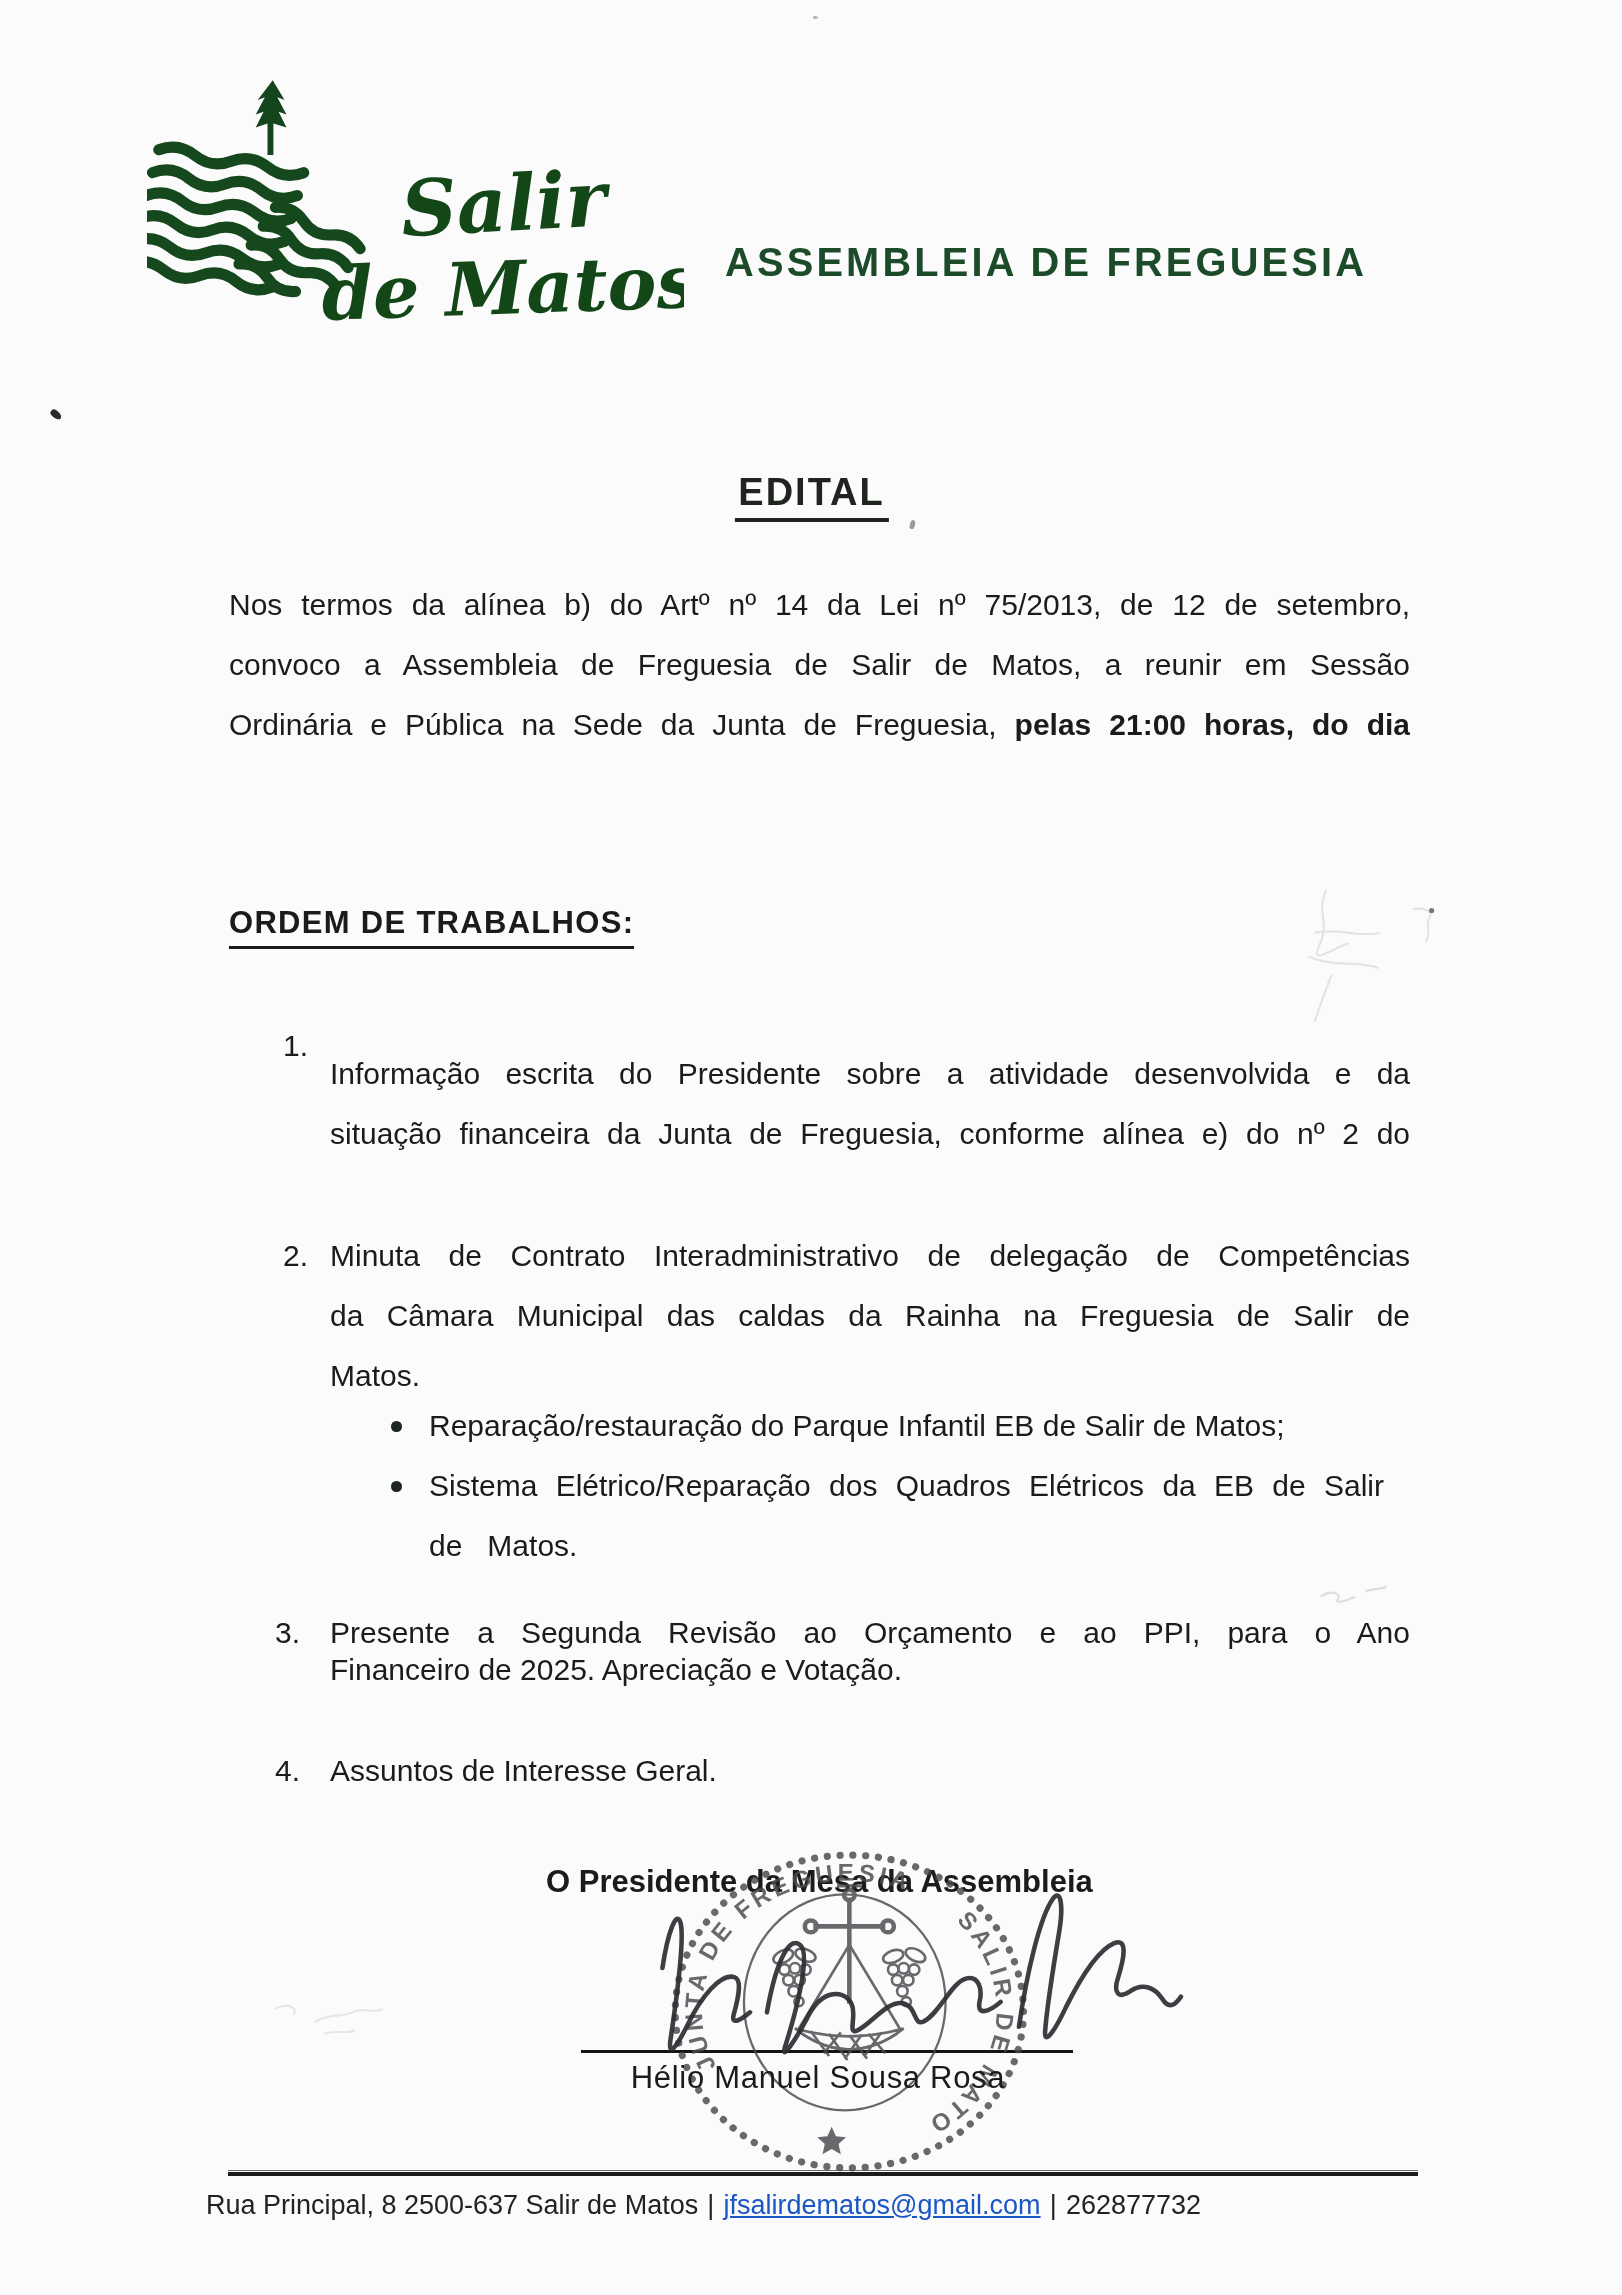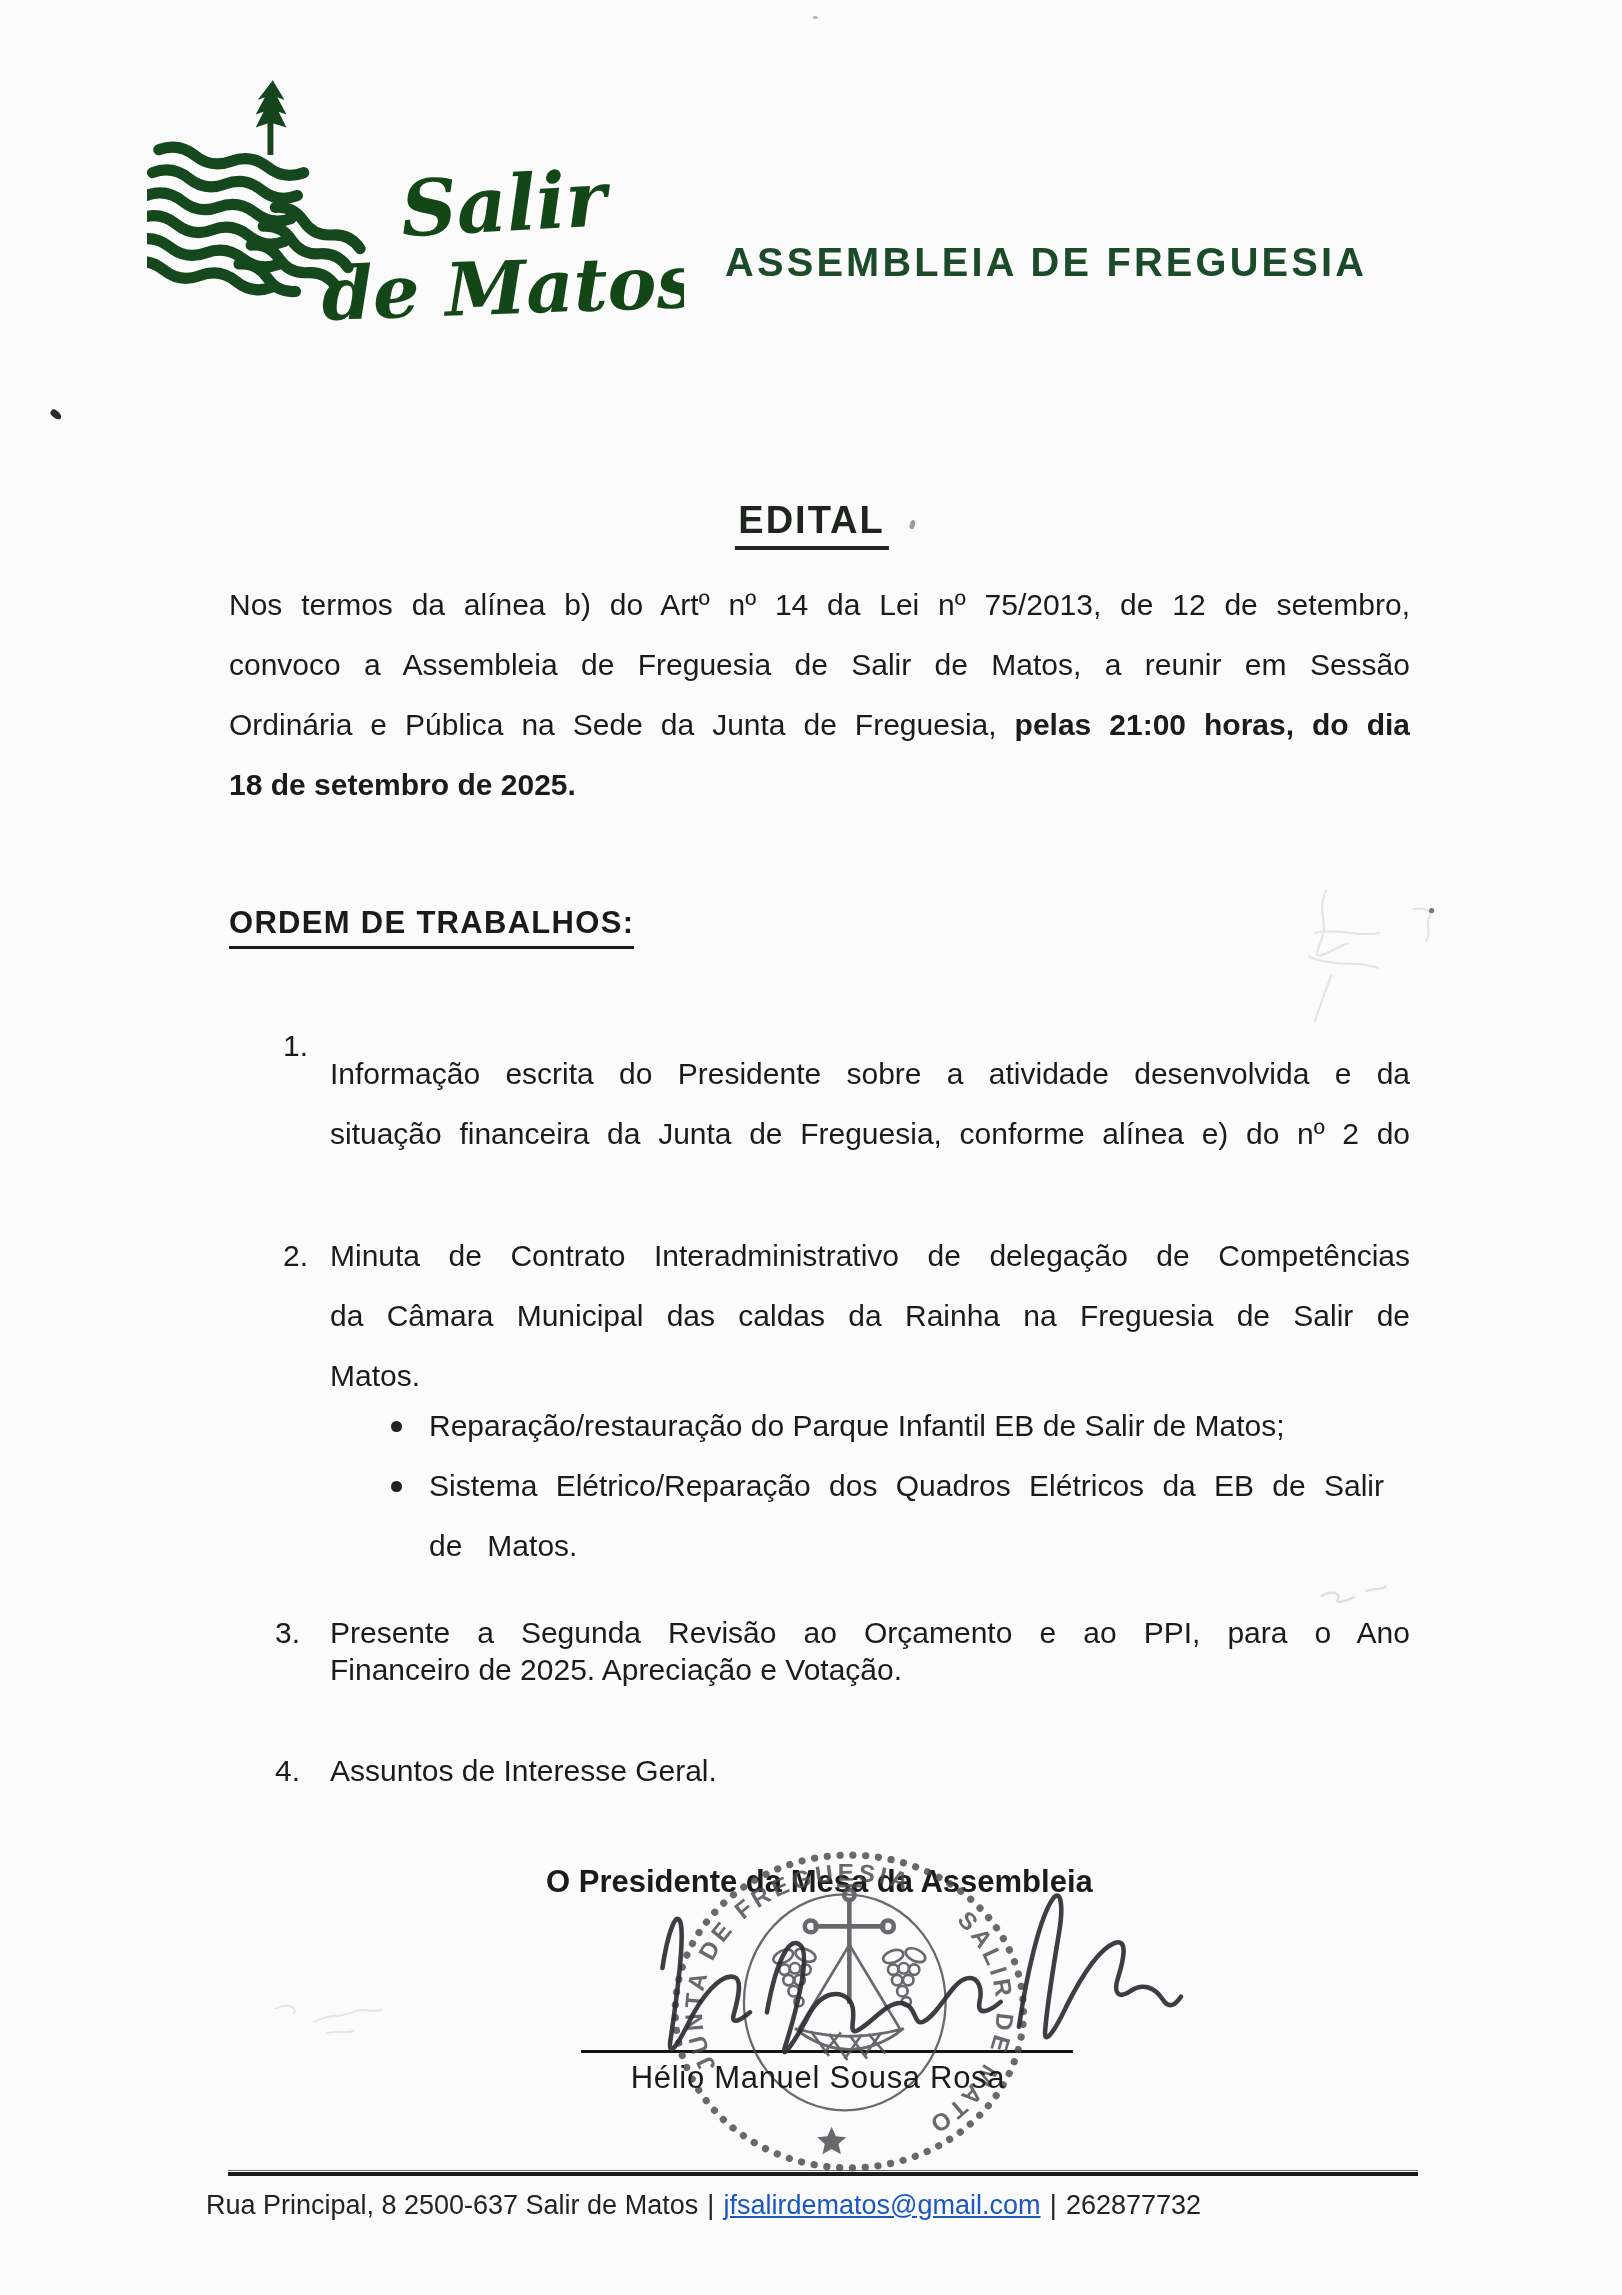--- a/index.html
+++ b/index.html
@@ -18,21 +18,20 @@
     color:#1c4b2a;white-space:nowrap;
     transform:scaleX(.97);transform-origin:left;
   }
   
   .doc-title{
     left:50%;top:471px;transform:translateX(-50%);
     font-size:38px;font-weight:bold;letter-spacing:2px;
     padding:0 3.9px 3.9px 3.9px;
     border-bottom:4.6px solid #20241f;
     color:#20241f;
-    margin-top:28px;
   }
   
   .block{position:absolute;font-size:30px;}
   .jl{text-align:justify;overflow:hidden;}
   .jl::after{content:"";display:inline-block;width:100%;height:0;}
   .lh92 .jl,.lh92 .pl{height:60px;line-height:60px;}
   .lh57 .jl,.lh57 .pl{height:37px;line-height:37px;}
   .b{font-weight:bold;}
   .pre{white-space:pre-wrap;}
   .agenda-heading{
@@ -110,21 +109,20 @@
 </svg>
 
 <div class="abs org-title">ASSEMBLEIA DE FREGUESIA</div>
 
 <div class="abs doc-title">EDITAL</div>
 
 <div class="block lh92" style="left:229px;top:575px;width:1181px;">
   <div class="jl">Nos termos da alínea b) do Artº nº 14 da Lei nº 75/2013, de 12 de setembro,</div>
   <div class="jl">convoco a Assembleia de Freguesia de Salir de Matos, a reunir em Sessão</div>
   <div class="jl"><span>Ordinária e Pública na Sede da Junta de Freguesia,</span> <span class="b">pelas 21:00 horas, do dia</span></div>
-  <div class="pl b">18 de setembro de 2025.</div>
 </div>
 
 <div class="abs agenda-heading">ORDEM DE TRABALHOS:</div>
 
 <div class="item-num" style="left:283px;top:1016px;">1.</div>
 <div class="block lh92" style="left:330px;top:1044px;width:1080px;">
   <div class="jl">Informação escrita do Presidente sobre a atividade desenvolvida e da</div>
   <div class="jl">situação financeira da Junta de Freguesia, conforme alínea e) do nº 2 do</div>
 </div>
 

